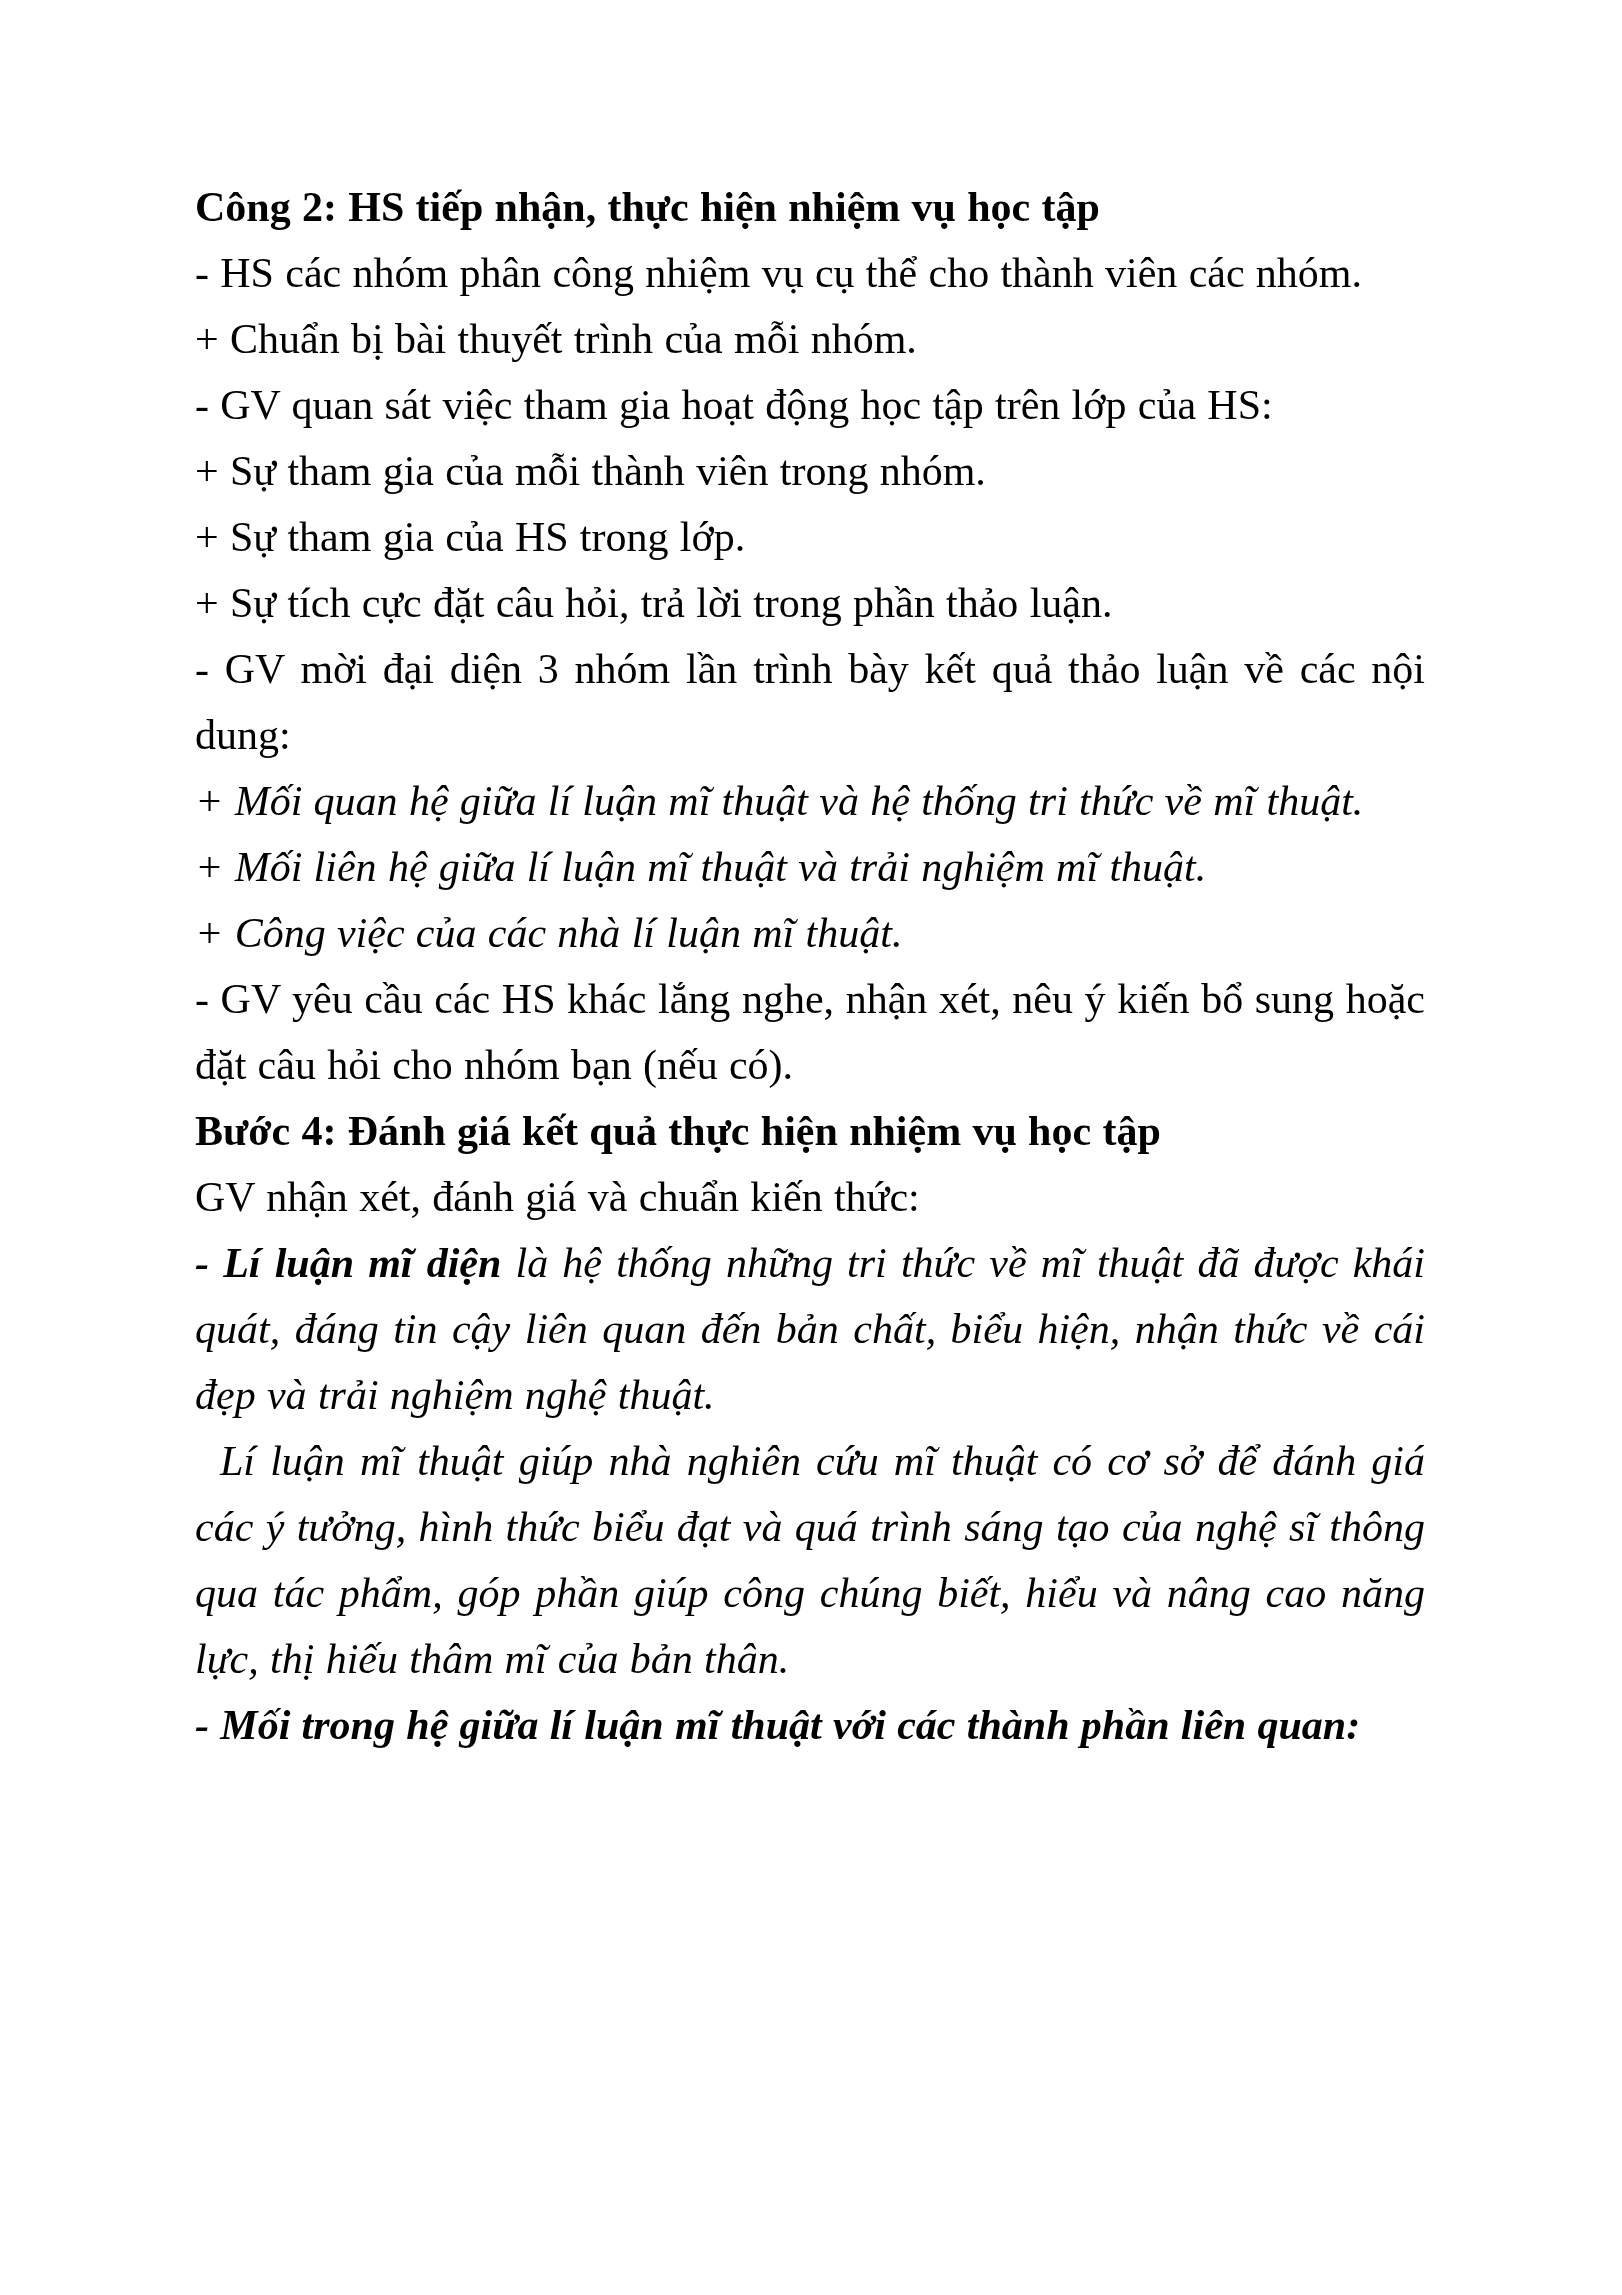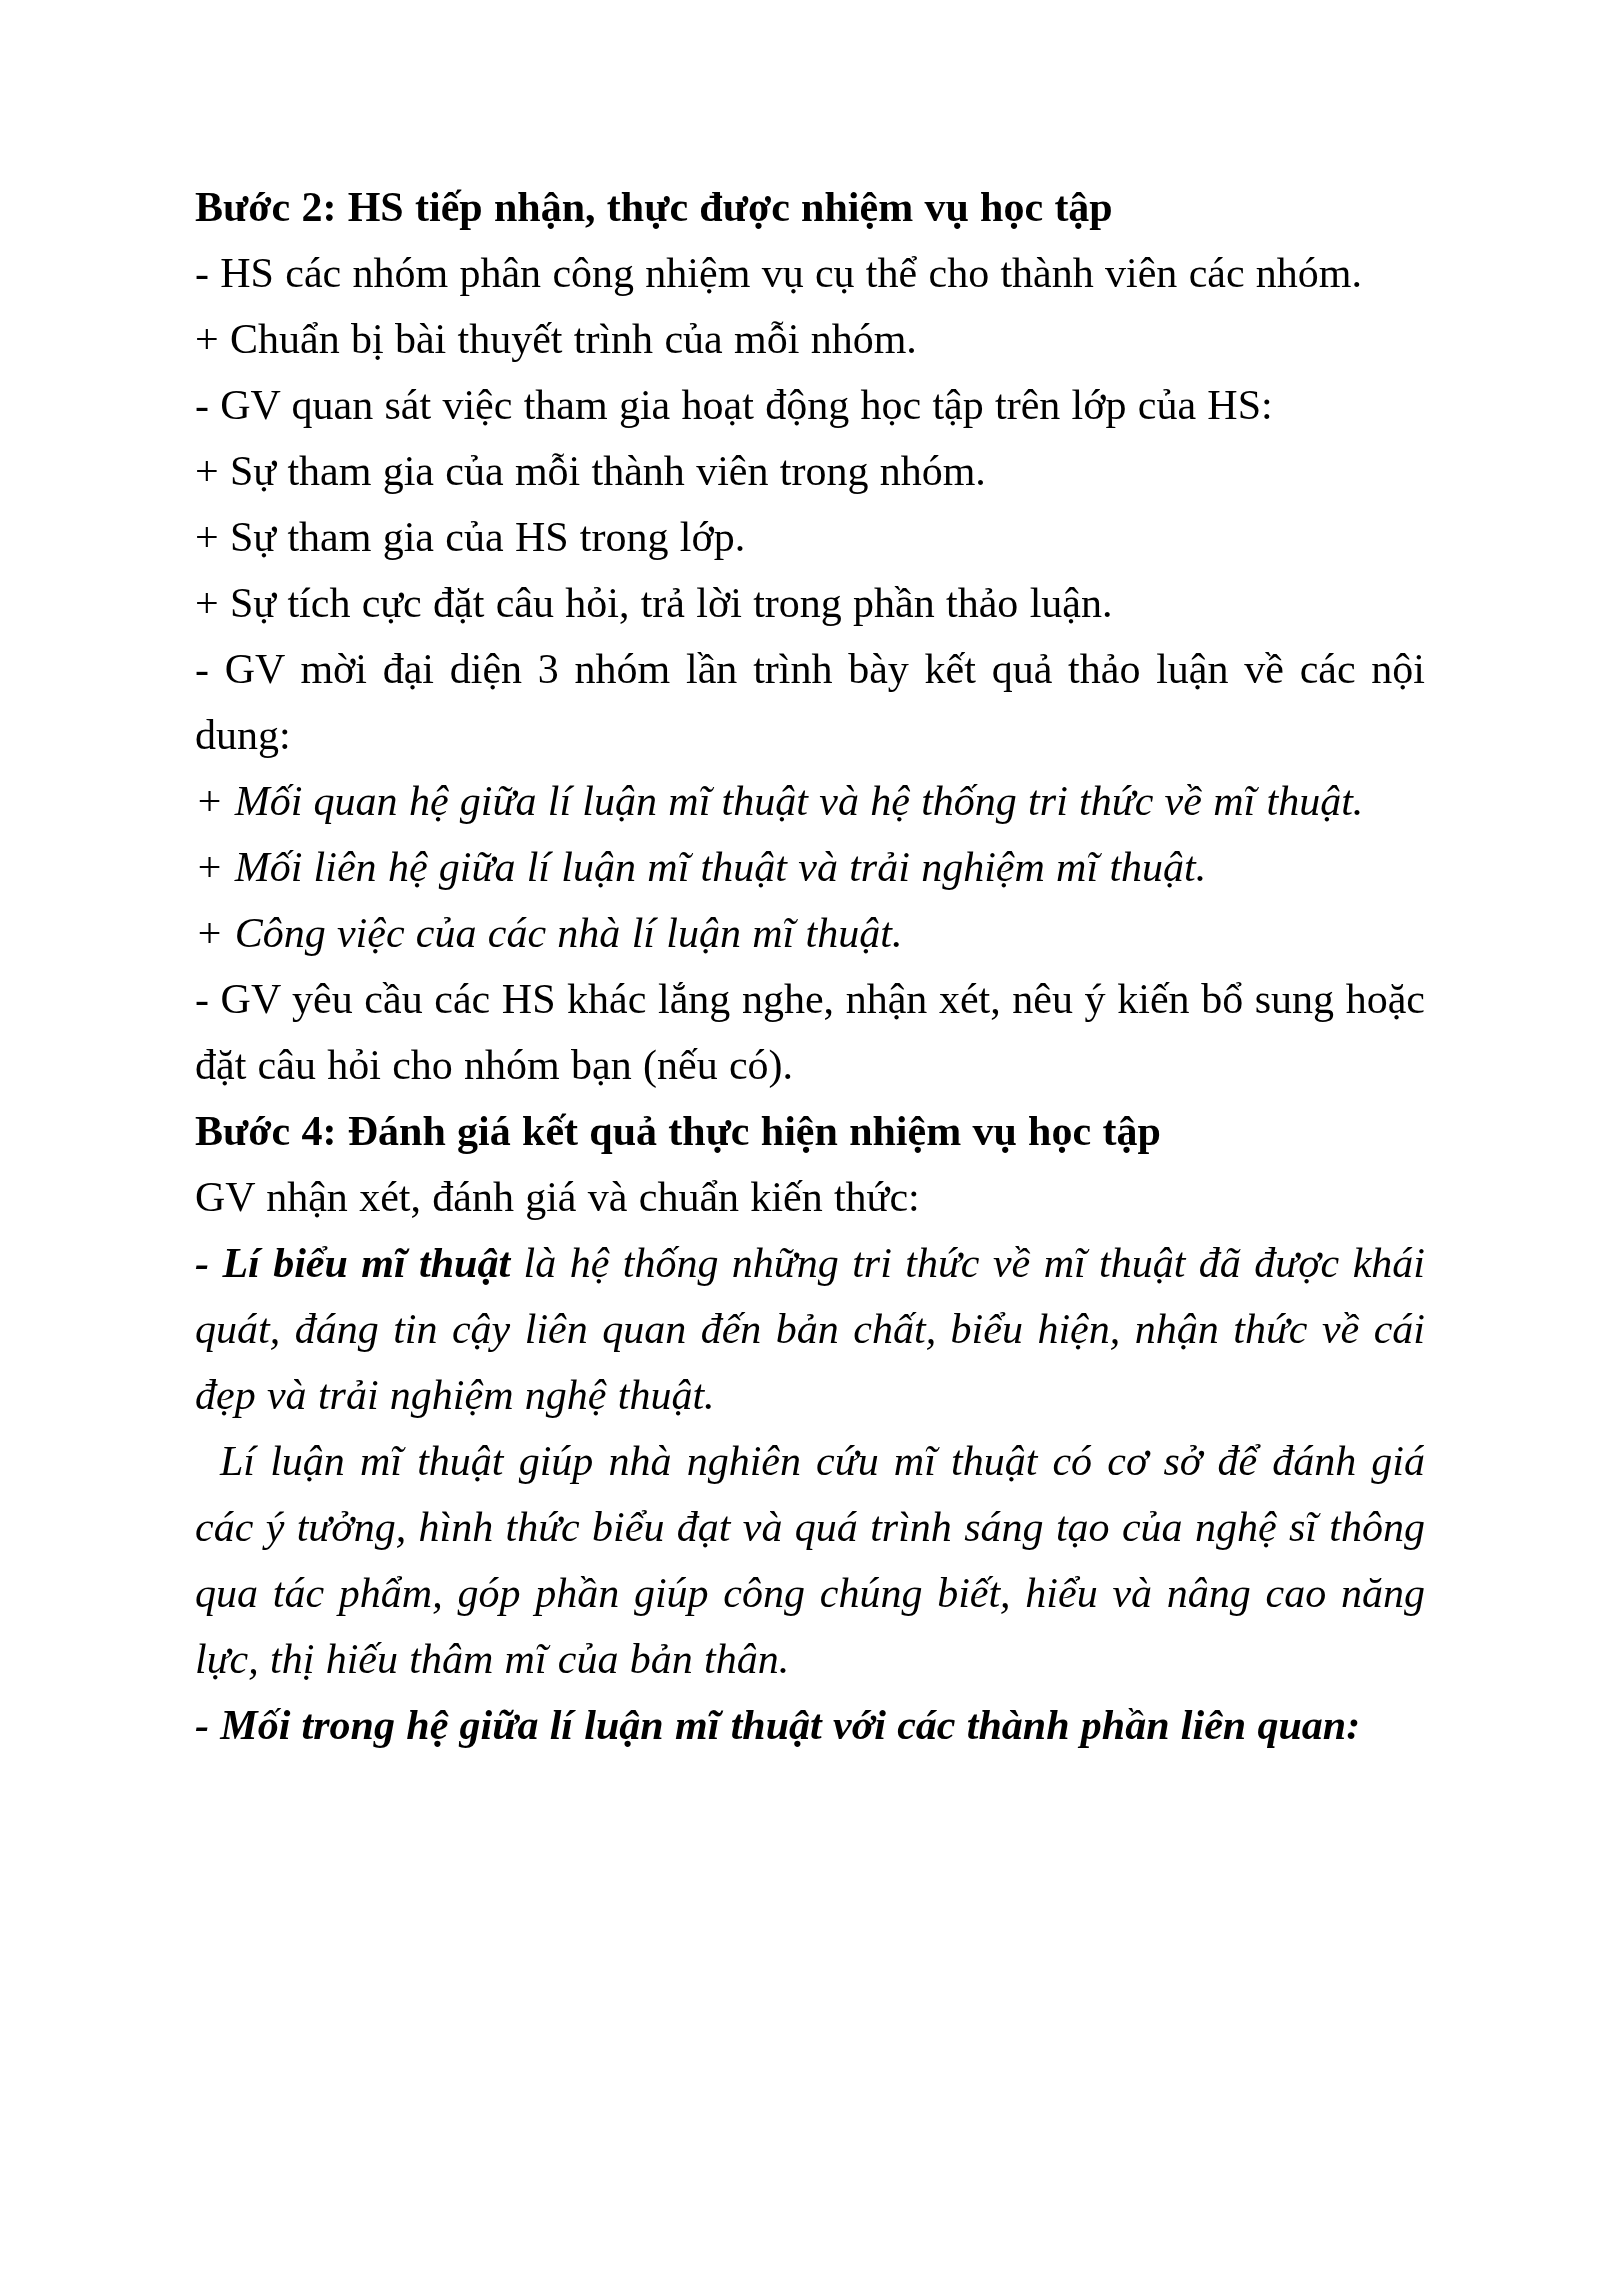--- a/index.html
+++ b/index.html
@@ -32,32 +32,32 @@
   }
   .para.indent {
     text-indent: 25px;
   }
 </style>
 </head>
 <body>
 
 <div class="page">
   <div class="doc-body">
-      <p class="para" style="text-align: left;"><span style="font-weight: bold;">Bước 2: HS tiếp nhận, thực được nhiệm vụ học tập</span></p>
+      <p class="para" style="text-align: left;"><span style="font-weight: bold;">Công 2: HS tiếp nhận, thực hiện nhiệm vụ học tập</span></p>
       <p class="para" style="text-align: justify;"><span>- HS các nhóm phân công nhiệm vụ cụ thể cho thành viên các nhóm.</span></p>
       <p class="para" style="text-align: justify;"><span>+ Chuẩn bị bài thuyết trình của mỗi nhóm.</span></p>
       <p class="para" style="text-align: justify;"><span>- GV quan sát việc tham gia hoạt động học tập trên lớp của HS:</span></p>
       <p class="para" style="text-align: justify;"><span>+ Sự tham gia của mỗi thành viên trong nhóm.</span></p>
       <p class="para" style="text-align: justify;"><span>+ Sự tham gia của HS trong lớp.</span></p>
       <p class="para" style="text-align: justify;"><span>+ Sự tích cực đặt câu hỏi, trả lời trong phần thảo luận.</span></p>
       <p class="para" style="text-align: justify;"><span>- GV mời đại diện 3 nhóm lần trình bày kết quả thảo luận về các nội dung:</span></p>
       <p class="para" style="text-align: justify;"><span style="font-style: italic;"> + Mối quan hệ giữa lí luận mĩ thuật và hệ thống tri thức về mĩ thuật.</span></p>
       <p class="para" style="text-align: justify;"><span style="font-style: italic;">+ Mối liên hệ giữa lí luận mĩ thuật và trải nghiệm mĩ thuật.</span></p>
       <p class="para" style="text-align: justify;"><span style="font-style: italic;">+ Công việc của các nhà lí luận mĩ thuật.</span></p>
       <p class="para" style="text-align: justify;"><span>- GV yêu cầu các HS khác lắng nghe, nhận xét, nêu ý kiến bổ sung hoặc đặt câu hỏi cho nhóm bạn (nếu có).</span></p>
       <p class="para" style="text-align: left;"><span style="font-weight: bold;">Bước 4: Đánh giá kết quả thực hiện nhiệm vụ học tập</span></p>
       <p class="para" style="text-align: justify;"><span>GV nhận xét, đánh giá và chuẩn kiến thức:</span></p>
-      <p class="para" style="text-align: justify;"><span style="font-weight: bold; font-style: italic;">- Lí biểu mĩ thuật</span><span style="font-style: italic;"> là hệ thống những tri thức về mĩ thuật đã được khái quát, đáng tin cậy liên quan đến bản chất, biểu hiện, nhận thức về cái đẹp và trải nghiệm nghệ thuật.</span></p>
+      <p class="para" style="text-align: justify;"><span style="font-weight: bold; font-style: italic;">- Lí luận mĩ diện</span><span style="font-style: italic;"> là hệ thống những tri thức về mĩ thuật đã được khái quát, đáng tin cậy liên quan đến bản chất, biểu hiện, nhận thức về cái đẹp và trải nghiệm nghệ thuật.</span></p>
       <p class="para indent" style="text-align: justify;"><span style="font-style: italic;">Lí luận mĩ thuật giúp nhà nghiên cứu mĩ thuật có cơ sở để đánh giá các ý tưởng, hình thức biểu đạt và quá trình sáng tạo của nghệ sĩ thông qua tác phẩm, góp phần giúp công chúng biết, hiểu và nâng cao năng lực, thị hiếu thâm mĩ của bản thân.</span></p>
       <p class="para" style="text-align: justify;"><span style="font-weight: bold; font-style: italic;">- Mối trong hệ giữa lí luận mĩ thuật với các thành phần liên quan:</span></p>
     </div>
 </div>
 
 
 </body></html>

